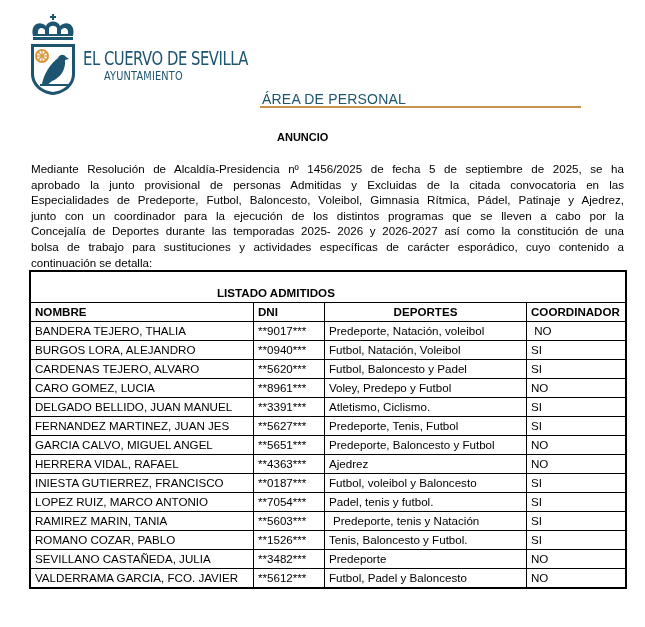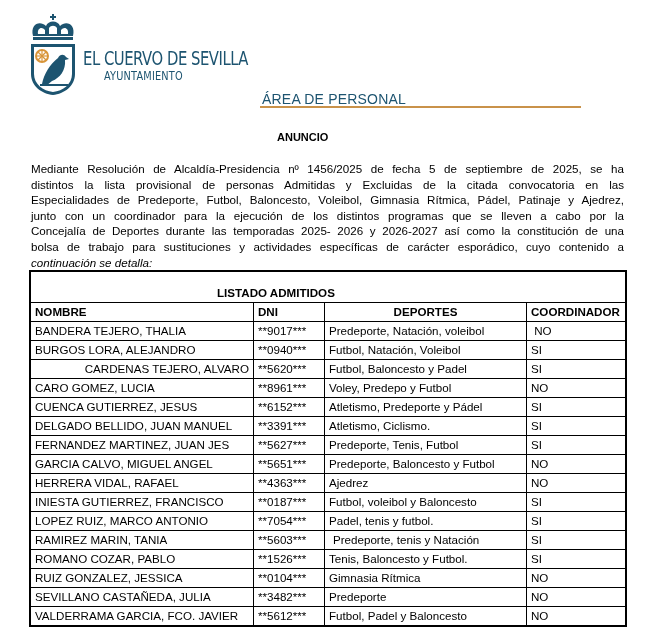--- a/index.html
+++ b/index.html
@@ -5,21 +5,21 @@
   html, body { margin: 0; padding: 0; background: #ffffff; }
   body { width: 645px; height: 627px; overflow: hidden; position: relative; font-family: "Liberation Sans", sans-serif; color: #000; }
   .logo { position: absolute; left: 28px; top: 14px; width: 50px; height: 82px; }
   .logo-title { position: absolute; left: 83px; top: 47px; font-size: 19px; color: #1d5470; font-family: "DejaVu Sans", sans-serif; letter-spacing: -0.6px; transform: scaleX(0.78); transform-origin: left top; white-space: nowrap; }
   .logo-sub { position: absolute; left: 104px; top: 69px; font-size: 11.5px; color: #1d5470; font-family: "DejaVu Sans", sans-serif; transform: scaleX(0.85); transform-origin: left top; letter-spacing: 0.2px; white-space: nowrap; }
   .area { position: absolute; left: 262px; top: 91px; font-size: 14px; color: #1d5470; letter-spacing: 0.2px; white-space: nowrap; }
   .area-line { position: absolute; left: 260px; top: 106px; width: 321px; height: 2px; background: #c9924a; }
   .anuncio { position: absolute; left: 277px; top: 131px; font-size: 11px; font-weight: bold; white-space: nowrap; }
   .para { position: absolute; left: 31px; top: 161px; width: 593px; font-size: 11.6px; line-height: 15.6px; text-align: justify; }
   .para span.ln { display: block; text-align: justify; text-align-last: justify; white-space: nowrap; }
-  .para span.ln.last { text-align-last: left; font-style: italic; }
+  .para span.ln.last { text-align-last: left; }
   table { position: absolute; left: 30px; top: 271px; border-collapse: collapse; font-size: 11.6px; }
   td, th { border: 1px solid #000; padding: 0 4px; height: 18px; line-height: 18px; white-space: nowrap; text-align: left; font-weight: normal; }
   .title-row td { border-bottom: 1px solid #000; height: 30px; vertical-align: bottom; font-weight: bold; padding-bottom: 0; }
   .hdr th { font-weight: bold; }
   .c1 { width: 214px; } .c2 { width: 62px; } .c3 { width: 193px; } .c4 { width: 90px; }
   table.outer { outline: 2px solid #000; outline-offset: -1px; }
 </style>
 </head>
 <body>
 
@@ -44,21 +44,21 @@
 <div class="logo-title">EL CUERVO DE SEVILLA</div>
 <div class="logo-sub">AYUNTAMIENTO</div>
 
 <div class="area">ÁREA DE PERSONAL</div>
 <div class="area-line"></div>
 
 <div class="anuncio">ANUNCIO</div>
 
 <div class="para">
   <span class="ln">Mediante Resolución de Alcaldía-Presidencia nº 1456/2025 de fecha 5 de septiembre de 2025, se ha</span>
-  <span class="ln">distintos la lista provisional de personas Admitidas y Excluidas  de la citada convocatoria en las</span>
+  <span class="ln">aprobado la junto provisional de personas Admitidas y Excluidas  de la citada convocatoria en las</span>
   <span class="ln">Especialidades de Predeporte, Futbol, Baloncesto, Voleibol, Gimnasia Rítmica, Pádel, Patinaje y Ajedrez,</span>
   <span class="ln">junto con un coordinador para la ejecución de los distintos programas que se lleven a cabo por la</span>
   <span class="ln">Concejalía de Deportes durante las temporadas 2025- 2026 y 2026-2027 así como la constitución de una</span>
   <span class="ln">bolsa de trabajo para sustituciones y actividades específicas de carácter esporádico, cuyo contenido a</span>
   <span class="ln last">continuación se detalla:</span>
 </div>
 
 <table class="outer">
   <thead>
     <tr class="title-row">
@@ -78,36 +78,30 @@
         <td style="white-space: pre;">Predeporte, Natación, voleibol</td>
         <td style="white-space: pre;"> NO</td>
       </tr>
       <tr>
         <td style="white-space: pre;">BURGOS LORA, ALEJANDRO</td>
         <td style="white-space: pre; margin-left: 36px;">**0940***</td>
         <td style="white-space: pre;">Futbol, Natación, Voleibol</td>
         <td style="white-space: pre;">SI</td>
       </tr>
       <tr>
-        <td style="white-space: pre; text-align: right;">CARDENAS TEJERO, ALVARO</td>
+        <td style="white-space: pre;">CARDENAS TEJERO, ALVARO</td>
         <td style="white-space: pre;">**5620***</td>
         <td style="white-space: pre;">Futbol, Baloncesto y Padel</td>
         <td style="white-space: pre;">SI</td>
       </tr>
       <tr>
         <td style="white-space: pre;">CARO GOMEZ, LUCIA</td>
         <td style="white-space: pre;">**8961***</td>
         <td style="white-space: pre;">Voley, Predepo y Futbol</td>
         <td style="white-space: pre;">NO</td>
-      </tr>
-      <tr>
-        <td style="white-space: pre;">CUENCA GUTIERREZ, JESUS</td>
-        <td style="white-space: pre;">**6152***</td>
-        <td style="white-space: pre;">Atletismo, Predeporte y Pádel</td>
-        <td style="white-space: pre;">SI</td>
       </tr>
       <tr>
         <td style="white-space: pre;">DELGADO BELLIDO, JUAN MANUEL</td>
         <td style="white-space: pre; margin-top: 14px;">**3391***</td>
         <td style="white-space: pre;">Atletismo, Ciclismo.</td>
         <td style="white-space: pre;">SI</td>
       </tr>
       <tr>
         <td style="white-space: pre;">FERNANDEZ MARTINEZ, JUAN JES</td>
         <td style="white-space: pre;">**5627***</td>
@@ -144,26 +138,20 @@
         <td style="white-space: pre; padding-left: 8px;">Predeporte, tenis y Natación</td>
         <td style="white-space: pre;">SI</td>
       </tr>
       <tr>
         <td style="white-space: pre;">ROMANO COZAR, PABLO</td>
         <td style="white-space: pre;">**1526***</td>
         <td style="white-space: pre;">Tenis, Baloncesto y Futbol.</td>
         <td style="white-space: pre;">SI</td>
       </tr>
       <tr>
-        <td style="white-space: pre;">RUIZ GONZALEZ, JESSICA</td>
-        <td style="white-space: pre;">**0104***</td>
-        <td style="white-space: pre;">Gimnasia Rítmica</td>
-        <td style="white-space: pre;">NO</td>
-      </tr>
-      <tr>
         <td style="white-space: pre;">SEVILLANO CASTAÑEDA, JULIA</td>
         <td style="white-space: pre;">**3482***</td>
         <td style="white-space: pre;">Predeporte</td>
         <td style="white-space: pre;">NO</td>
       </tr>
       <tr>
         <td style="white-space: pre;">VALDERRAMA GARCIA, FCO. JAVIER</td>
         <td style="white-space: pre;">**5612***</td>
         <td style="white-space: pre;">Futbol, Padel y Baloncesto</td>
         <td style="white-space: pre;">NO</td>

